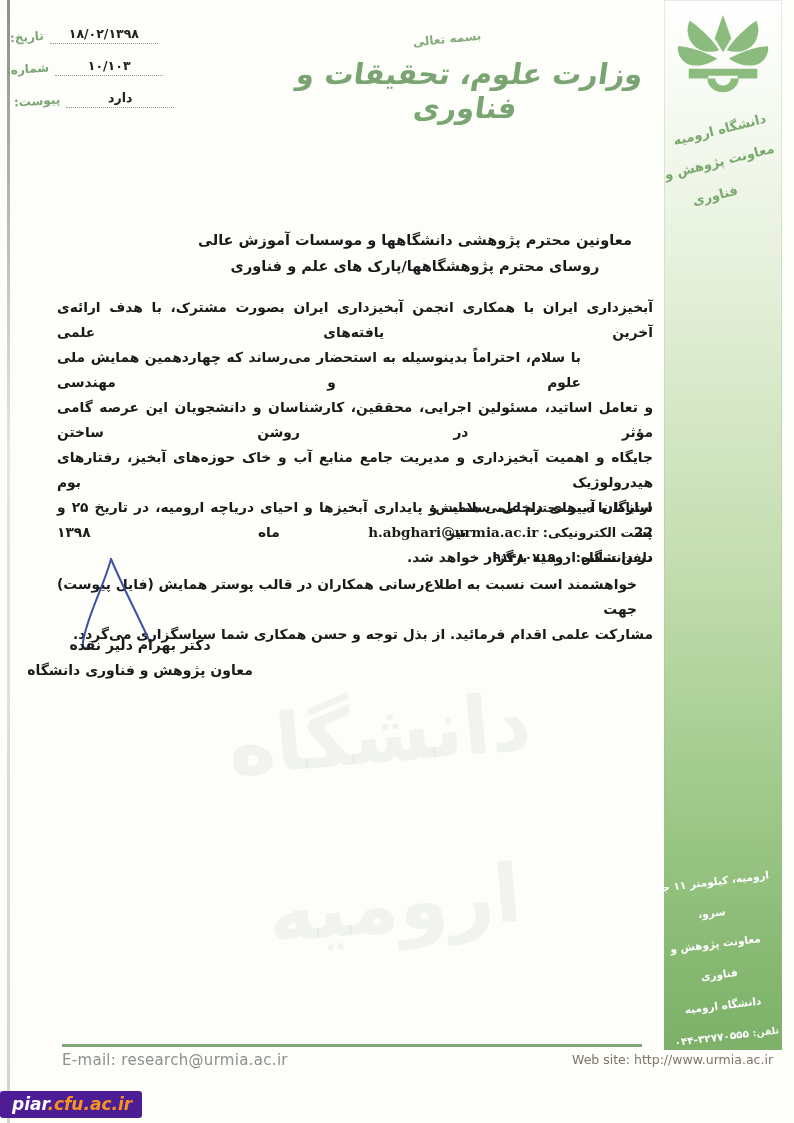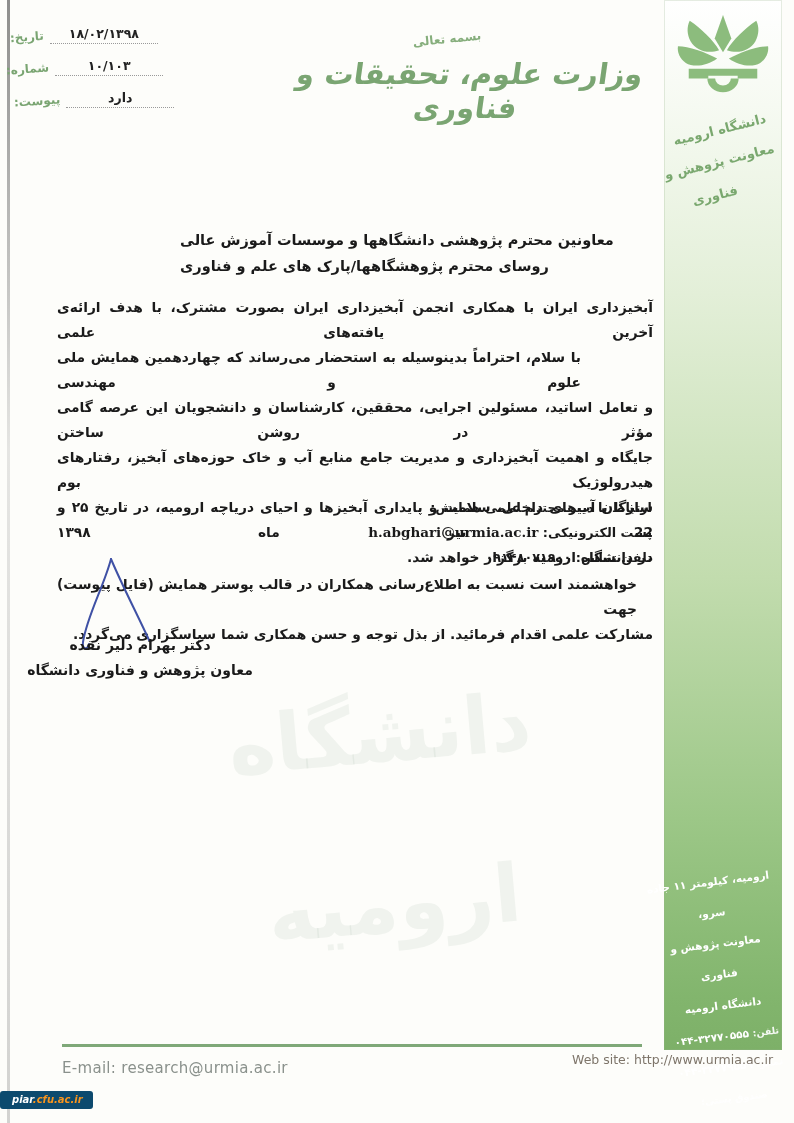--- a/index.html
+++ b/index.html
@@ -30,44 +30,44 @@
   .addr-block{left:660px;top:866px;width:126px;transform:rotate(-7deg);
     color:#ffffff;font-size:10.5px;font-weight:bold;text-align:center;line-height:31px;}
   .addr-num{direction:ltr;unicode-bidi:isolate;letter-spacing:.5px;}
   .addr-lbl{font-size:9.5px;opacity:.92;}
   
   .watermark{left:120px;top:650px;width:520px;height:180px;
     font-size:80px;font-weight:bold;color:rgba(125,160,135,.10);
     transform:rotate(-5deg);text-align:center;line-height:170px;pointer-events:none;}
   
   .recipients{left:180px;top:227px;width:470px;font-size:14.5px;font-weight:bold;
-    line-height:26px;text-align:left;}
+    line-height:26px;text-align:center;}
   .body-block{left:57px;top:295px;width:596px;font-size:13.8px;font-weight:bold;line-height:25px;}
   .bl{white-space:normal;}
   .j{text-align:justify;text-align-last:justify;}
   .last{text-align:right;}
   .ind1{padding-right:72px;}
   .ind2{padding-right:16px;}
   .p2{margin-top:2px;}
   
   .contact{left:290px;top:495px;width:362px;font-size:12.8px;font-weight:bold;
     line-height:25px;text-align:right;}
   .latin-email{font-family:"DejaVu Serif","Liberation Serif",serif;direction:ltr;
     unicode-bidi:isolate;font-weight:bold;font-size:13.5px;}
   .fa-num{direction:ltr;unicode-bidi:isolate;}
   
   .sig-svg{left:35px;top:554px;}
   .sig-names{left:12px;top:608px;width:256px;text-align:center;font-weight:bold;
     font-size:14px;line-height:25px;margin-top:25px;}
   
   .rule{left:62px;top:1044px;width:580px;height:2.5px;background:#7fa878;}
-  .footer-email{left:62px;top:1051px;font-size:15px;color:#8a918c;direction:ltr;letter-spacing:.3px;margin-top:8px;}
+  .footer-email{left:62px;top:1051px;font-size:15px;color:#8a918c;direction:ltr;letter-spacing:.3px;}
   .footer-web{left:572px;top:1052px;font-size:12.5px;color:#7e756a;direction:ltr;}
-  .badge{left:0;top:1091px;background:#0c4a6e;border-radius:3px;padding:3px 10px 4px 12px;
-    font-size:10px;font-weight:bold;font-style:italic;direction:ltr;}
+  .badge{left:0;top:1091px;background:#4c1d95;border-radius:3px;padding:3px 10px 4px 12px;
+    font-size:17px;font-weight:bold;font-style:italic;direction:ltr;}
   .badge .b1{color:#ffffff;}
   .badge .b2{color:#f7941d;}
 </style>
 </head>
 <body>
 
 <div class="page">
 
   <div class="abs scan-edge"></div>
 

